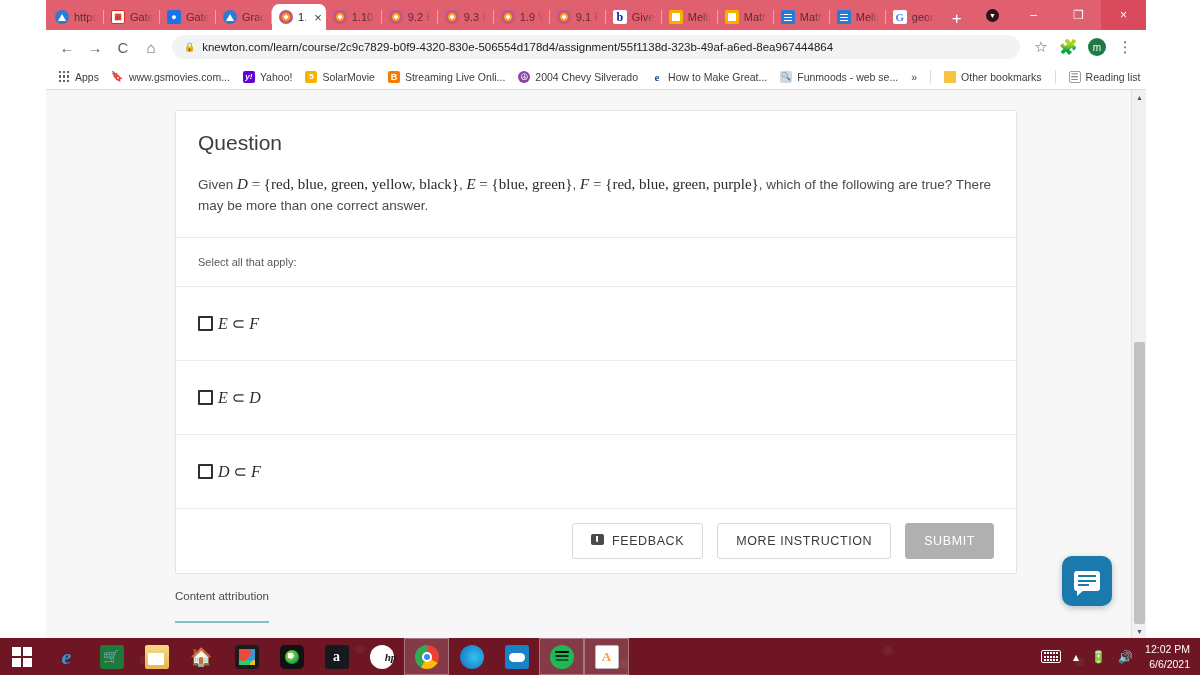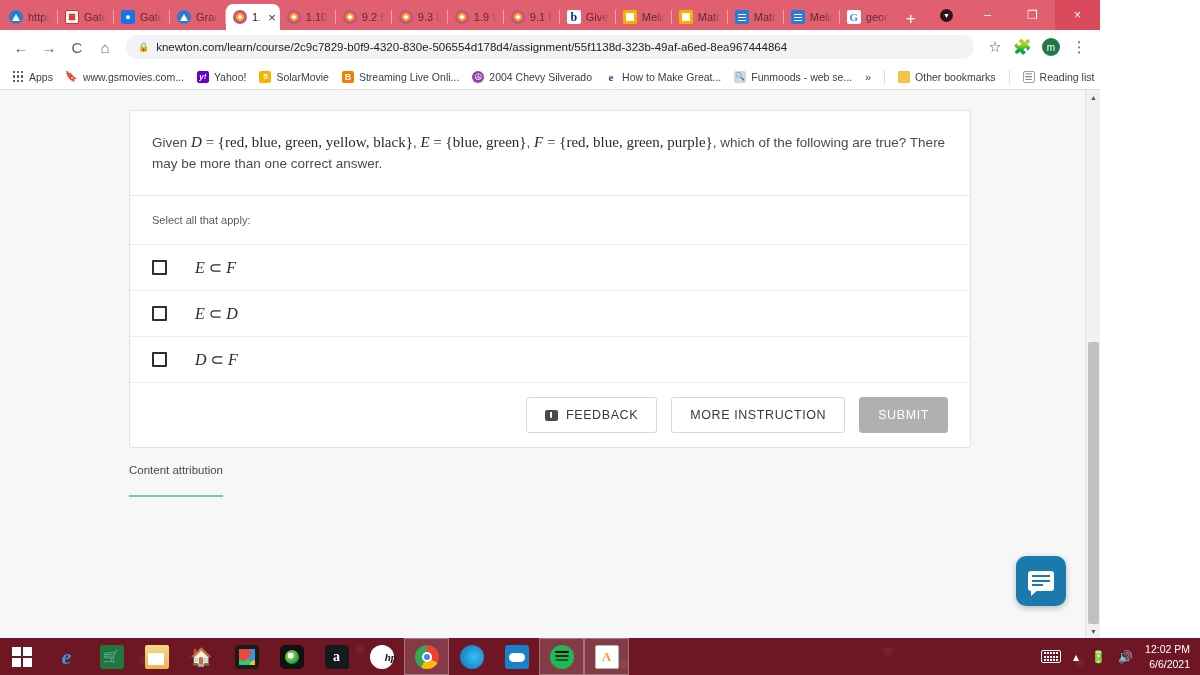--- a/index.html
+++ b/index.html
@@ -4,21 +4,21 @@
 <style>
   * { box-sizing: border-box; margin: 0; padding: 0; }
   html, body {
     width: 1200px; height: 675px;
     overflow: hidden;
     font-family: "Liberation Sans", sans-serif;
     background: #ffffff;
   }
 
   
-  .browser { width: 1100px; height: 638px; background: #fff; position: relative; }
+  .browser { width: 1100px; height: 638px; background: #fff; position: relative; margin-left: 46px; }
 
   .tabstrip {
     height: 30px; background: #e06070;
     display: flex; align-items: flex-end; padding-left: 2px;
     position: relative;
   }
   .tab {
     height: 26px; display: flex; align-items: center; gap: 5px;
     padding: 0 7px; font-size: 11px; color: #5d2b33;
     max-width: 56px; min-width: 28px; position: relative; flex: 0 0 auto;
@@ -148,39 +148,39 @@
     font-family: "Liberation Serif", serif; font-style: italic;
     font-size: 15px; color: #2b2b2b;
   }
   .mathset {
     font-family: "Liberation Serif", serif; font-style: normal;
     font-size: 15px; color: #2b2b2b;
   }
   .divider { height: 1px; background: #e8e8e8; }
   .select-label { padding: 18px 22px; font-size: 11px; color: #5a5a5a; }
   .opt-row {
-    display: flex; align-items: center; gap: 28px;
-    padding: 13px 22px; border-top: 1px solid #ececec;
+    display: flex; align-items: center; gap: 5px;
+    padding: 27px 22px; border-top: 1px solid #ececec;
   }
   .cbx {
     width: 15px; height: 15px; border: 2px solid #2f2f2f; background: #fff;
     flex: 0 0 15px; border-radius: 1px;
   }
   .opt-math {
     font-family: "Liberation Serif", serif; font-size: 16px; color: #2b2b2b;
   }
   .opt-math i { font-style: italic; }
   .actions {
     display: flex; justify-content: flex-end; align-items: center; gap: 14px;
     padding: 14px 22px; border-top: 1px solid #ececec;
   }
   .btn {
     font-size: 12.5px; letter-spacing: 0.6px; padding: 10px 18px;
     border: 1px solid #d8d8d8; background: #fff; color: #3a3a3a;
-    border-radius: 3px; display: flex; align-items: center; gap: 8px;
+    border-radius: 3px; display: flex; gap: 8px;
     font-family: "Liberation Sans", sans-serif;
   }
   .btn.primary { background: #b0b0b0; color: #fff; border-color: #b0b0b0; }
   .fb-ico {
     width: 13px; height: 11px; background: #4a4a4a; border-radius: 2px;
     position: relative; display: inline-block;
   }
   .fb-ico::after {
     content: ""; position: absolute; left: 2px; top: 7px;
     border-left: 4px solid #4a4a4a; border-bottom: 4px solid transparent;
@@ -475,20 +475,21 @@
         <span>Reading list</span>
       </span>
     </div>
   </div>
 
   <div class="page">
     <div class="content">
 
       <div class="card">
         <div class="card-section">
+          <div class="q-title">Question</div>
           <div class="q-body">
             <span>Given </span><span class="mathv">D</span><span class="mathset"> = </span><span class="mathset">{red, blue, green, yellow, black}</span><span>, </span><span class="mathv">E</span><span class="mathset"> = </span><span class="mathset">{blue, green}</span><span>, </span><span class="mathv">F</span><span class="mathset"> = </span><span class="mathset">{red, blue, green, purple}</span><span>, which of the following are true? There may be more than one correct answer.</span>
           </div>
         </div>
 
         <div class="divider"></div>
 
         <div class="select-label">Select all that apply:</div>
 
         <div class="opt-row">

